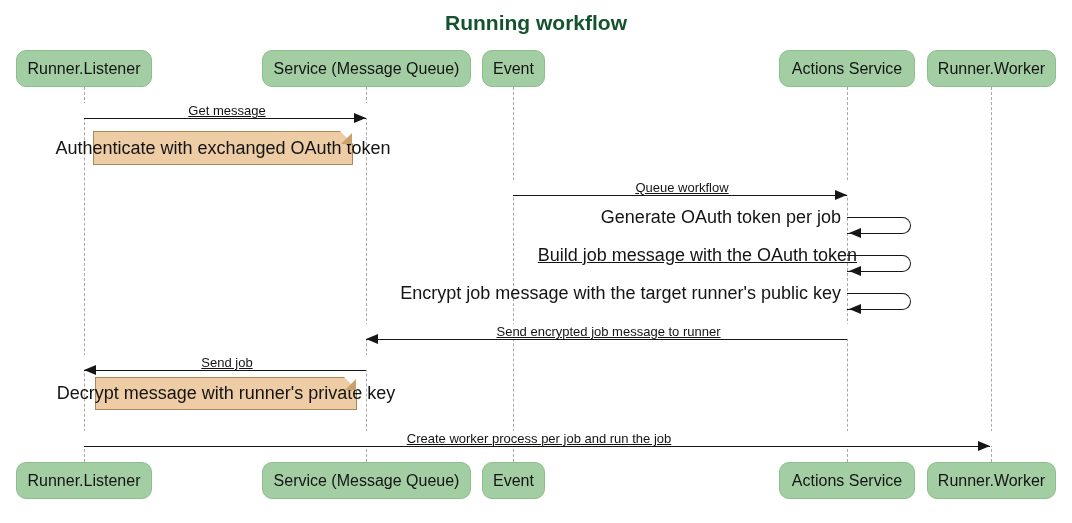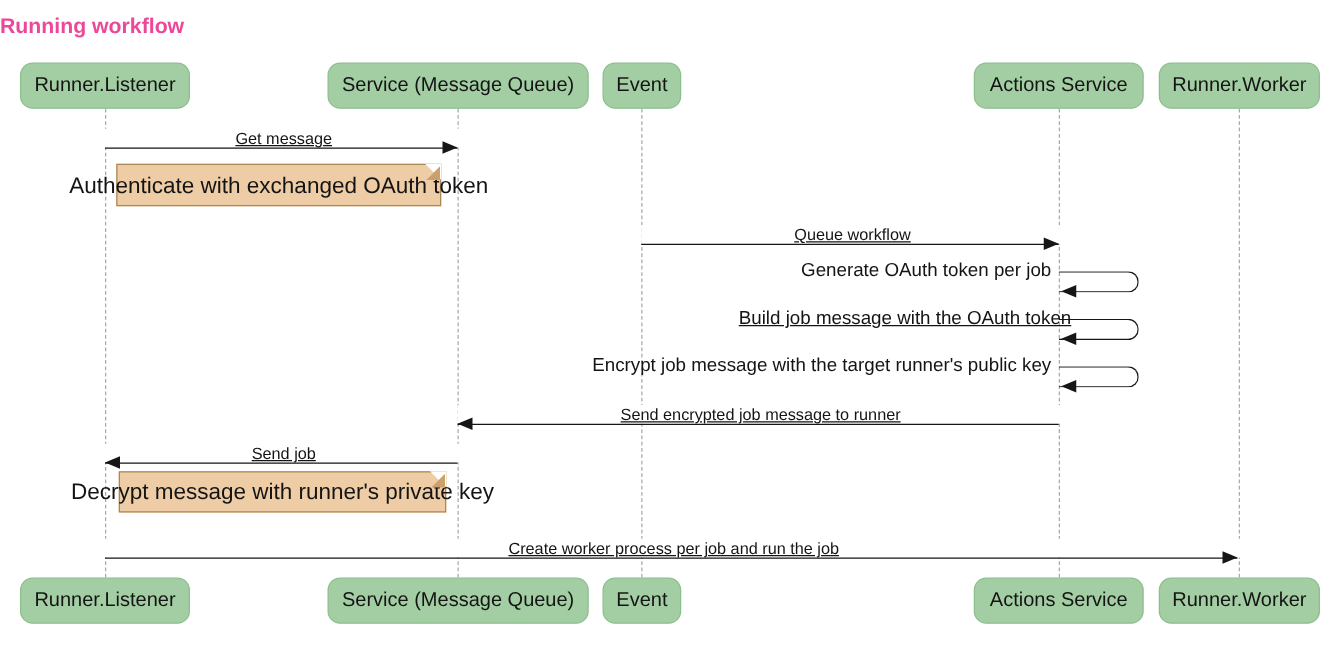--- a/index.html
+++ b/index.html
@@ -1,39 +1,39 @@
 <!DOCTYPE html>
 <html><head>
 <meta charset="utf-8">
 <style>
   html,body { margin:0; padding:0; background:#ffffff; }
   .diagram {
     position:relative; width:1072px; height:523px; background:#ffffff;
     font-family:"Liberation Sans", sans-serif; color:#1c1c1c; overflow:hidden;
   }
   .title {
-    position:absolute; left:0; top:11px; width:100%; 
-    font-size:17px; font-weight:bold; color:#ec4899;
+    position:absolute; left:0; top:11px; width:100%; text-align:center;
+    font-size:21px; font-weight:bold; color:#14532d;
   }
   .lifeline {
     position:absolute; top:87px; height:375px; width:0;
     border-left:1px dashed #a9a9a9;
   }
   .actor {
     position:absolute; height:37px; background:#a3cea3; border:1px solid #8dbe8d;
     border-radius:10px; box-sizing:border-box; display:flex; align-items:center;
     justify-content:center; font-size:16px; color:#141414; white-space:nowrap;
   }
   .msg-line { position:absolute; height:0; border-top:1px solid #161616; }
   .msg-label {
     position:absolute; font-size:13px; line-height:15px; text-align:center;
     color:#141414; white-space:nowrap; background:#ffffff; padding:0 2px;text-decoration:underline;
   }
   .loop-label {
-    position:absolute; font-size:15px; line-height:16px; text-align:right;
+    position:absolute; font-size:18px; line-height:16px; text-align:right;
     color:#141414; white-space:nowrap;
   }
   .arrow { position:absolute; width:0; height:0;
     border-top:5px solid transparent; border-bottom:5px solid transparent; }
   .arrow.r { border-left:12px solid #161616; }
   .arrow.l { border-right:12px solid #161616; }
   .loop {
     position:absolute; width:64px; height:17px; box-sizing:border-box;
     border:1px solid #161616; border-left:none; border-radius:0 10px 10px 0;
   }

